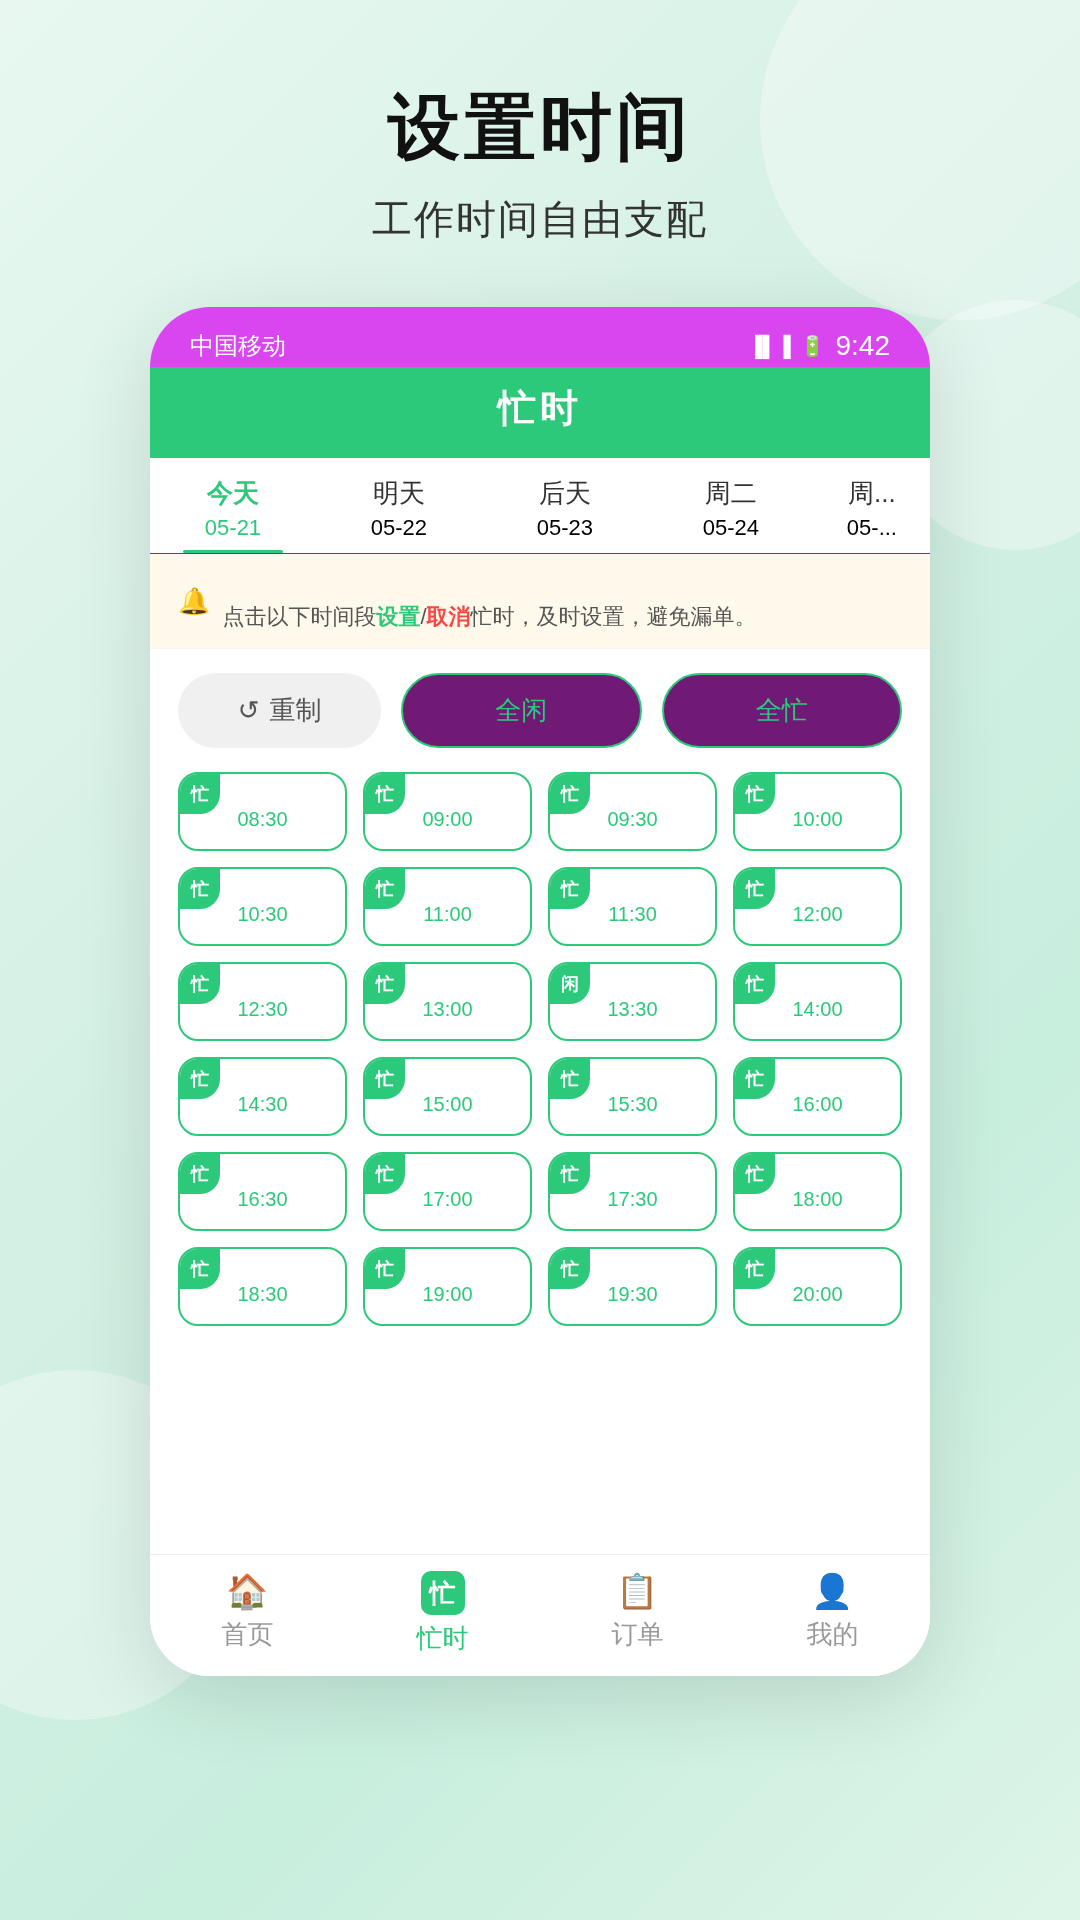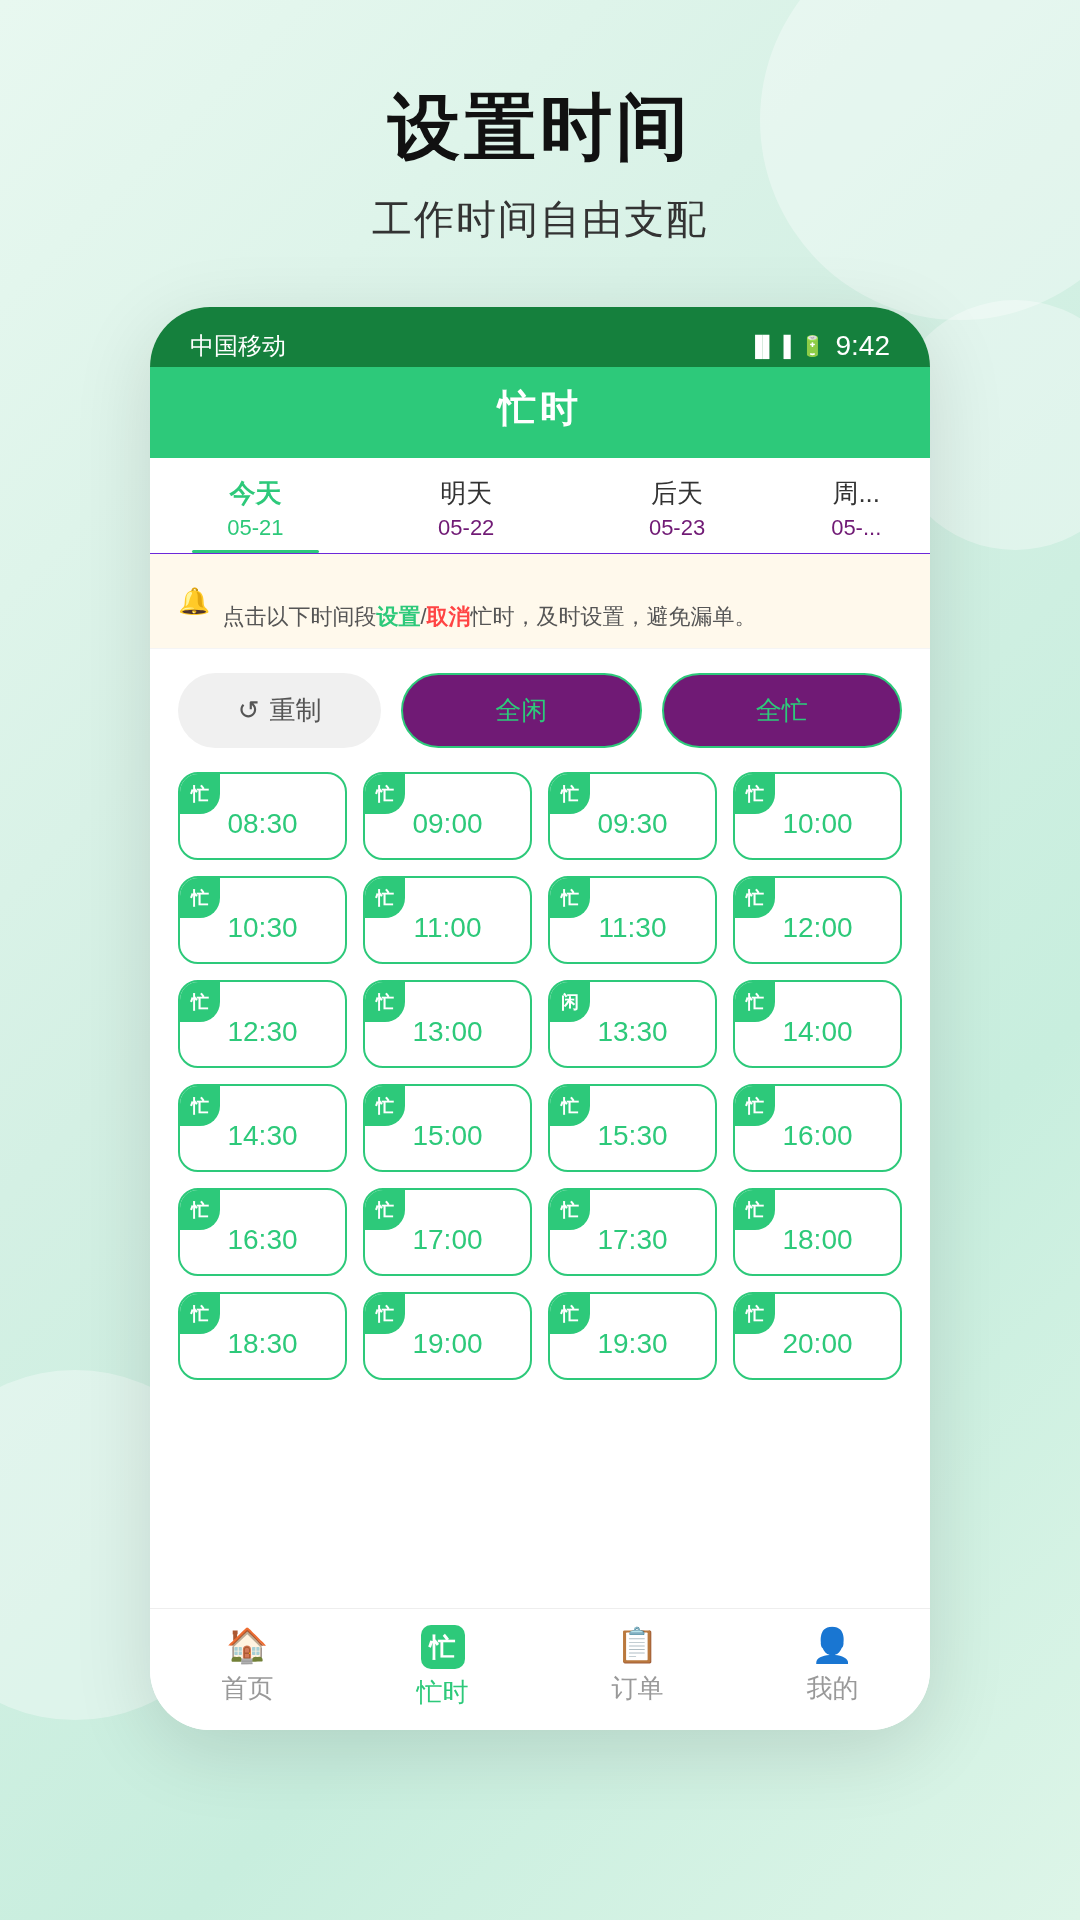--- a/index.html
+++ b/index.html
@@ -54,21 +54,21 @@
       margin-top: 60px;
       overflow: hidden;
       box-shadow: 0 20px 80px rgba(0,0,0,0.12);
       z-index: 2;
       position: relative;
       padding-bottom: 0;
     }
 
     
     .status-bar {
-      background: #15803d;
+      background: #d946ef;
       display: flex;
       align-items: center;
       justify-content: space-between;
       padding: 18px 40px 0 40px;
       height: 60px;
     }
     .status-carrier {
       font-size: 24px;
       color: #fff;
       font-weight: 500;
@@ -119,21 +119,21 @@
       content: '';
       position: absolute;
       bottom: 0;
       left: 20%;
       width: 60%;
       height: 3px;
       background: #2dc97a;
       border-radius: 2px;
     }
     .day-name { font-size: 26px; color: #333; }
-    .day-date { font-size: 22px; color: #701a75; margin-top: 4px; }
+    .day-date { font-size: 22px; color: #000000; margin-top: 4px; }
     .day-tab-partial { flex: 0.7; overflow: hidden; }
 
     
     .notice-bar {
       background: #fff9ec;
       padding: 16px 28px;
       display: flex;
       align-items: center;
       gap: 12px;
       font-size: 22px;
@@ -216,21 +216,21 @@
       align-items: center;
       justify-content: center;
       font-size: 18px;
       font-weight: 700;
       color: #fff;
     }
     .slot-badge.busy-badge { background: #2dc97a; }
     .slot-badge.free-badge { background: #2dc97a; }
 
     .slot-time {
-      font-size: 28px;
+      font-size: 20px;
       color: #2dc97a;
       font-weight: 500;
       text-align: center;
       margin-top: 20px;
     }
 
     
     .bottom-nav {
       display: flex;
       background: #fff;
@@ -300,20 +300,24 @@
     <div class="day-name">今天</div>
     <div class="day-date">05-21</div>
   </div>
       <div class="day-tab">
     <div class="day-name">明天</div>
     <div class="day-date">05-22</div>
   </div>
       <div class="day-tab">
     <div class="day-name">后天</div>
     <div class="day-date">05-23</div>
+  </div>
+      <div class="day-tab">
+    <div class="day-name">周二</div>
+    <div class="day-date">05-24</div>
   </div>
       <div class="day-tab day-tab-partial">
     <div class="day-name">周...</div>
     <div class="day-date">05-...</div>
   </div>
     </div>
 
   <div class="notice-bar">
     <span class="notice-icon">🔔</span>
     <div class="notice-text">

